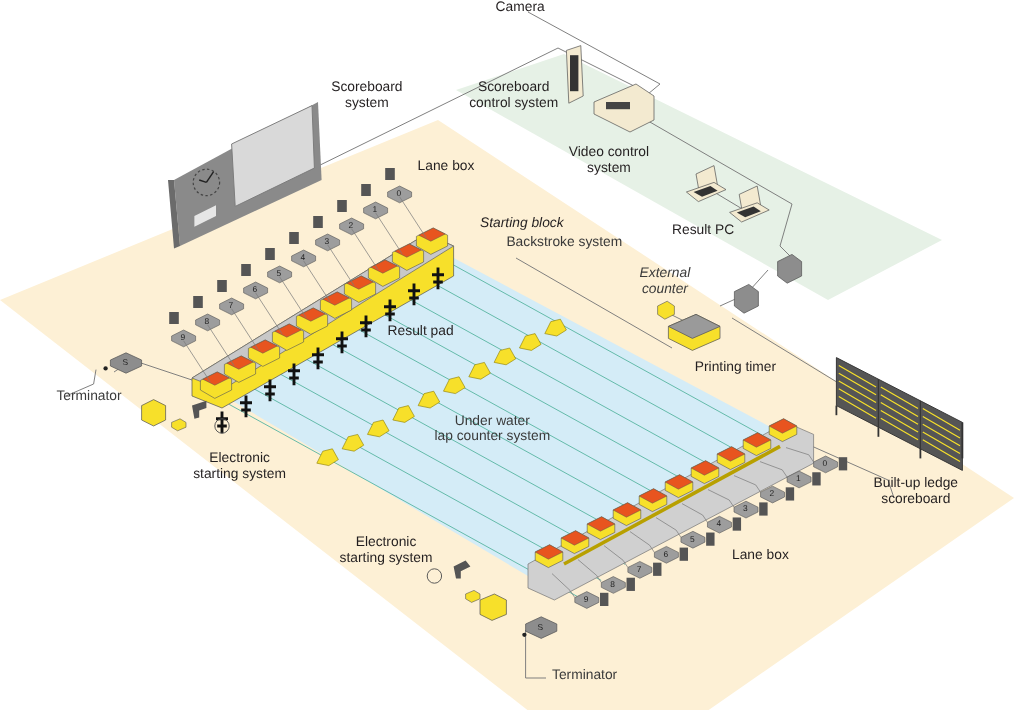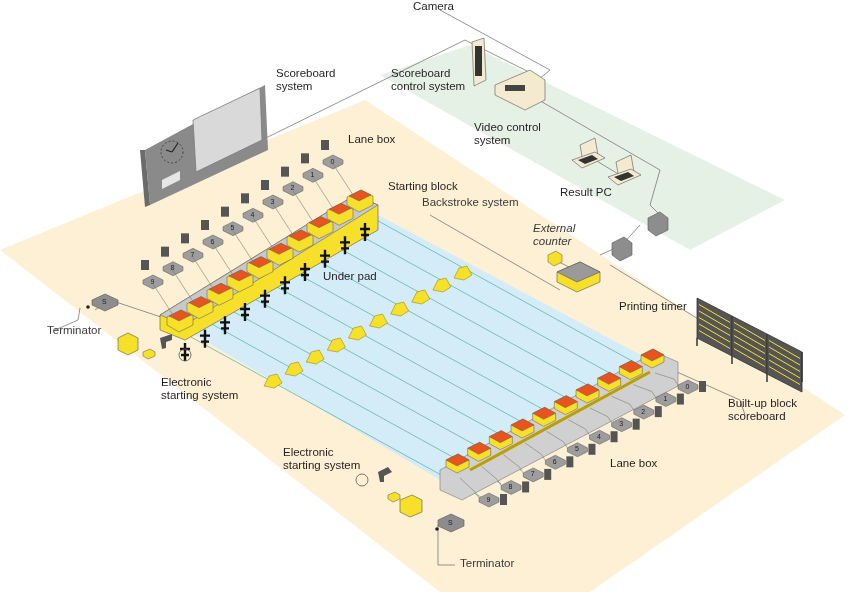--- a/index.html
+++ b/index.html
@@ -1,19 +1,19 @@
 <!DOCTYPE html>
 <html><head>
 <meta charset="utf-8">
 <style>
   html,body{margin:0;padding:0;background:#ffffff;}
   body{width:850px;height:592px;overflow:hidden;position:relative;font-family:"Liberation Sans","DejaVu Sans",sans-serif;}
   #stage{position:absolute;left:0;top:0;width:684px;height:592px;}
   .lbl{position:absolute;font-size:11.5px;line-height:13px;color:#231f20;white-space:nowrap;}
-  .lbl .l2{display:block;}
+  .lbl .l2{display:block;text-align:center;}
   .lbl.light{color:#3a3a3a;}
   svg text{font-family:"Liberation Sans","DejaVu Sans",sans-serif;}
 </style>
 </head>
 <body>
 
 <div id="stage">
   <svg id="art" width="850" height="592" viewBox="0 0 850 592">
 
     <polygon id="zone-control" points="380,75 470,45 785,200 690,250" fill="#e6f1e6"></polygon>
@@ -380,36 +380,40 @@
     </div>
   <div class="lbl" style="left:391px;top:67px;">
       <span class="l2">Scoreboard</span>
       <span class="l2">control system</span>
     </div>
   <div class="lbl" style="left:474px;top:121px;">
       <span class="l2">Video control</span>
       <span class="l2">system</span>
     </div>
   <div class="lbl" style="left:348px;top:133px;"><span>Lane box</span></div>
-  <div class="lbl" style="left:388px;top:180px;"><span>Starting block</span></div>
+  <div class="lbl" style="left:400px;top:180px;font-style:italic;"><span>Starting block</span></div>
   <div class="lbl light" style="left:422px;top:196px;"><span>Backstroke system</span></div>
   <div class="lbl" style="left:560px;top:186px;"><span>Result PC</span></div>
   <div class="lbl light" style="left:533px;top:222px;font-style:italic;">
       <span class="l2">External</span>
       <span class="l2">counter</span>
     </div>
-  <div class="lbl" style="left:323px;top:270px;"><span>Under pad</span></div>
-  <div class="lbl" style="left:579px;top:300px;margin-left:40px;"><span>Printing timer</span></div>
+  <div class="lbl" style="left:323px;top:270px;"><span>Result pad</span></div>
+  <div class="lbl" style="left:579px;top:300px;"><span>Printing timer</span></div>
   <div class="lbl light" style="left:47px;top:324px;"><span>Terminator</span></div>
+  <div class="lbl light" style="left:362px;top:345px;">
+      <span class="l2">Under water</span>
+      <span class="l2">lap counter system</span>
+    </div>
   <div class="lbl" style="left:161px;top:376px;">
       <span class="l2">Electronic</span>
       <span class="l2">starting system</span>
     </div>
   <div class="lbl" style="left:728px;top:397px;">
-      <span class="l2">Built-up block</span>
+      <span class="l2">Built-up ledge</span>
       <span class="l2">scoreboard</span>
     </div>
   <div class="lbl" style="left:283px;top:446px;">
       <span class="l2">Electronic</span>
       <span class="l2">starting system</span>
     </div>
   <div class="lbl" style="left:610px;top:457px;"><span>Lane box</span></div>
   <div class="lbl light" style="left:460px;top:557px;"><span>Terminator</span></div>
 </div>
 

